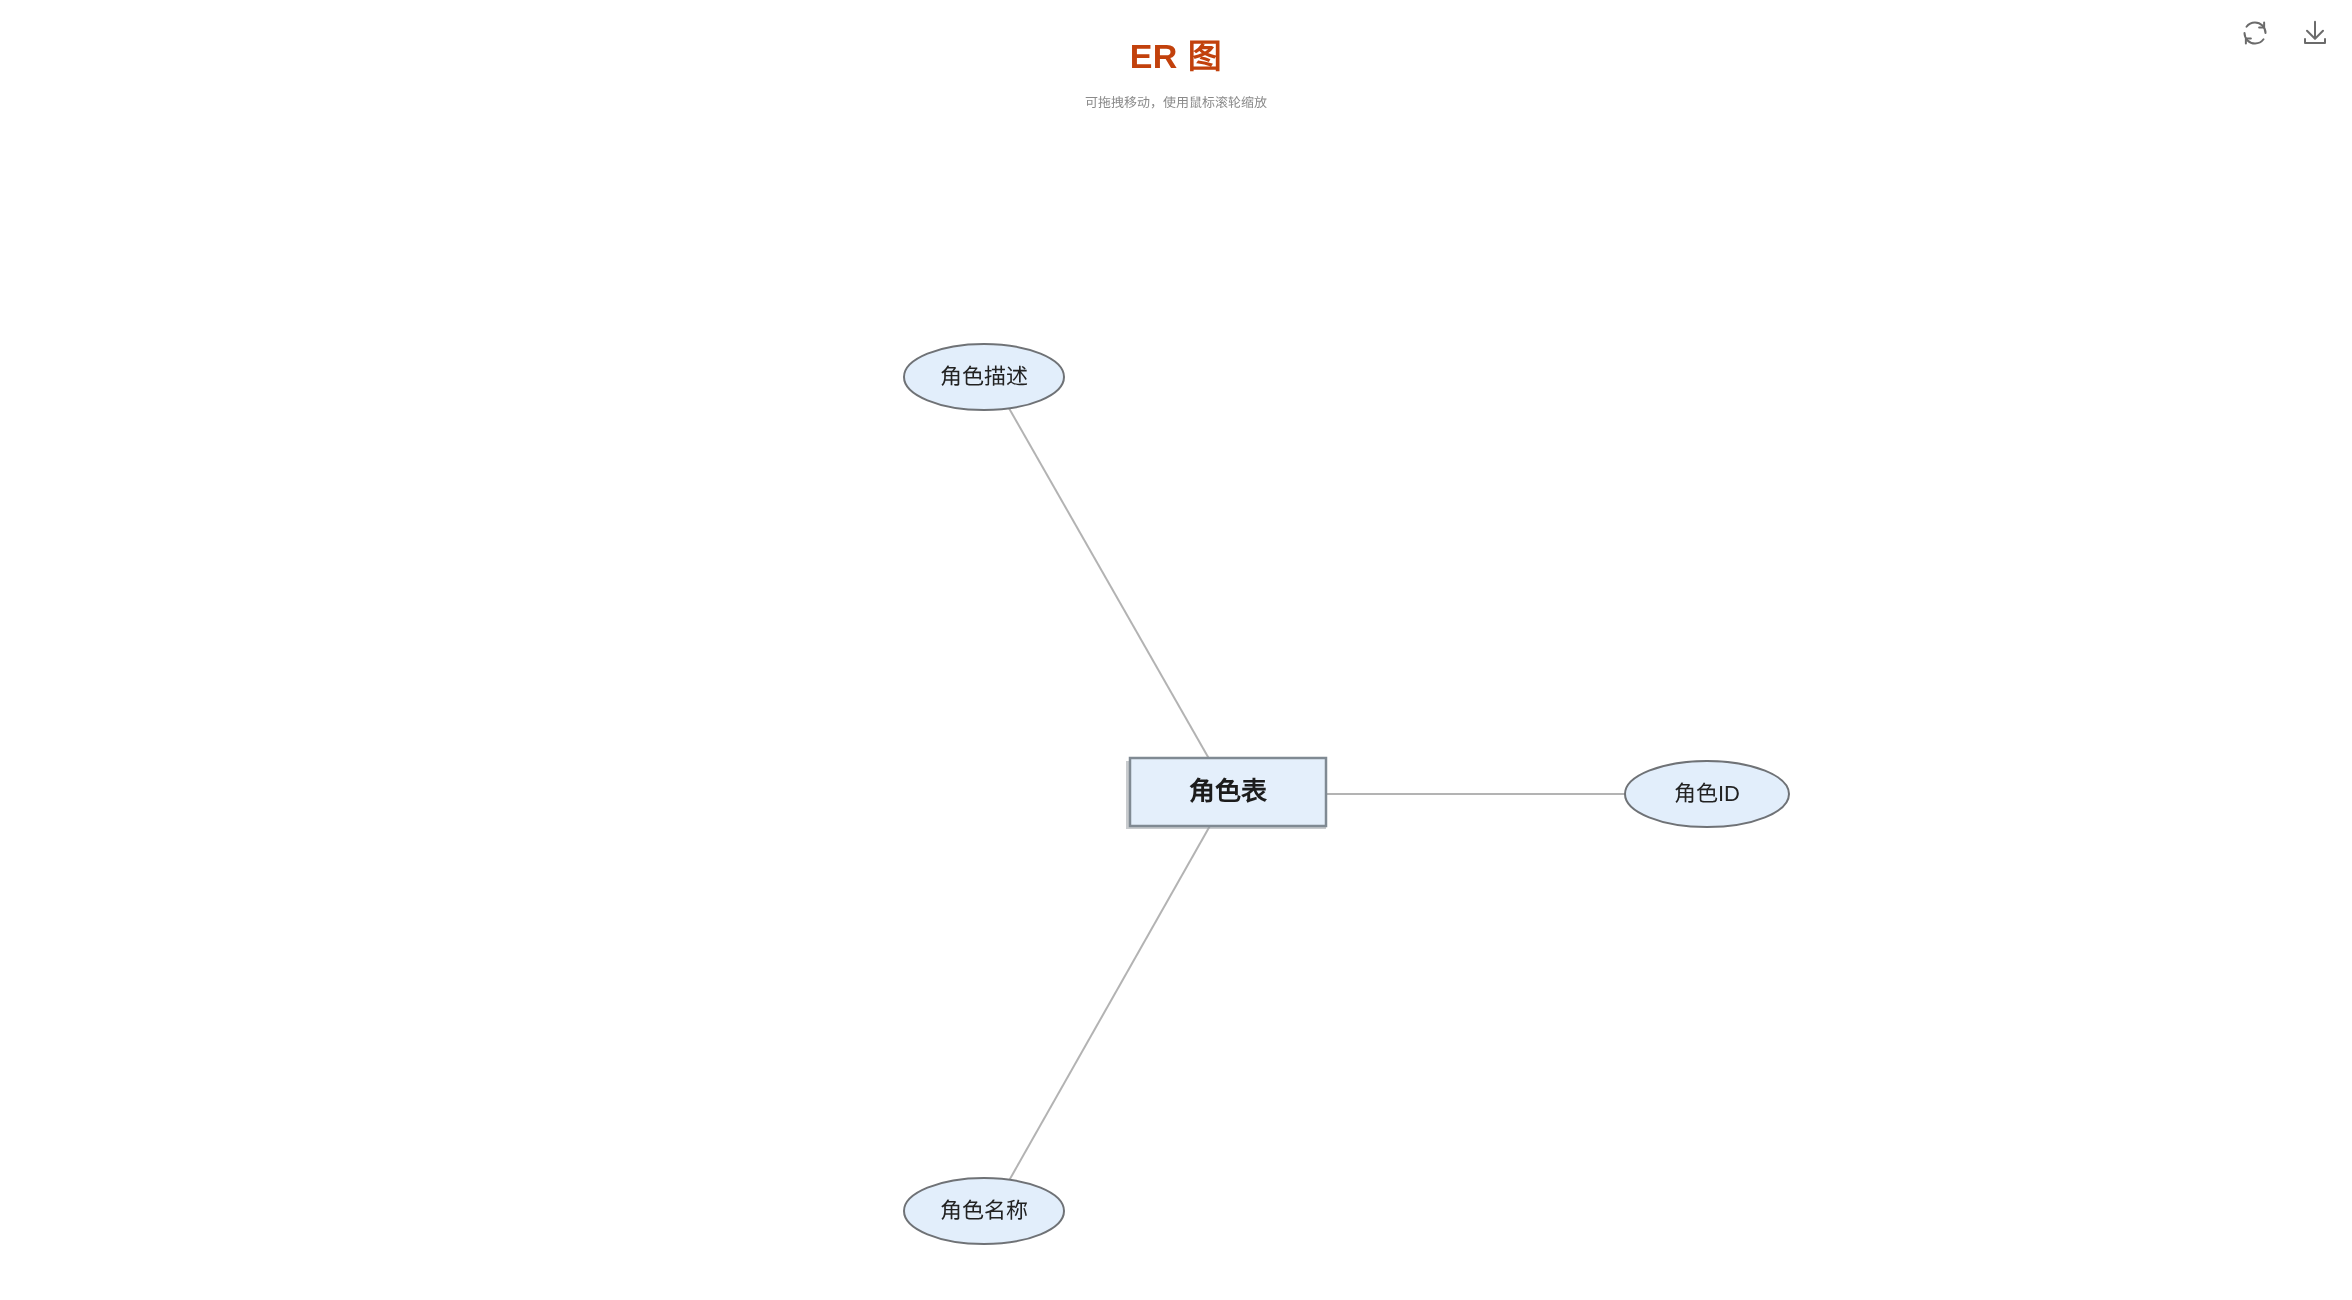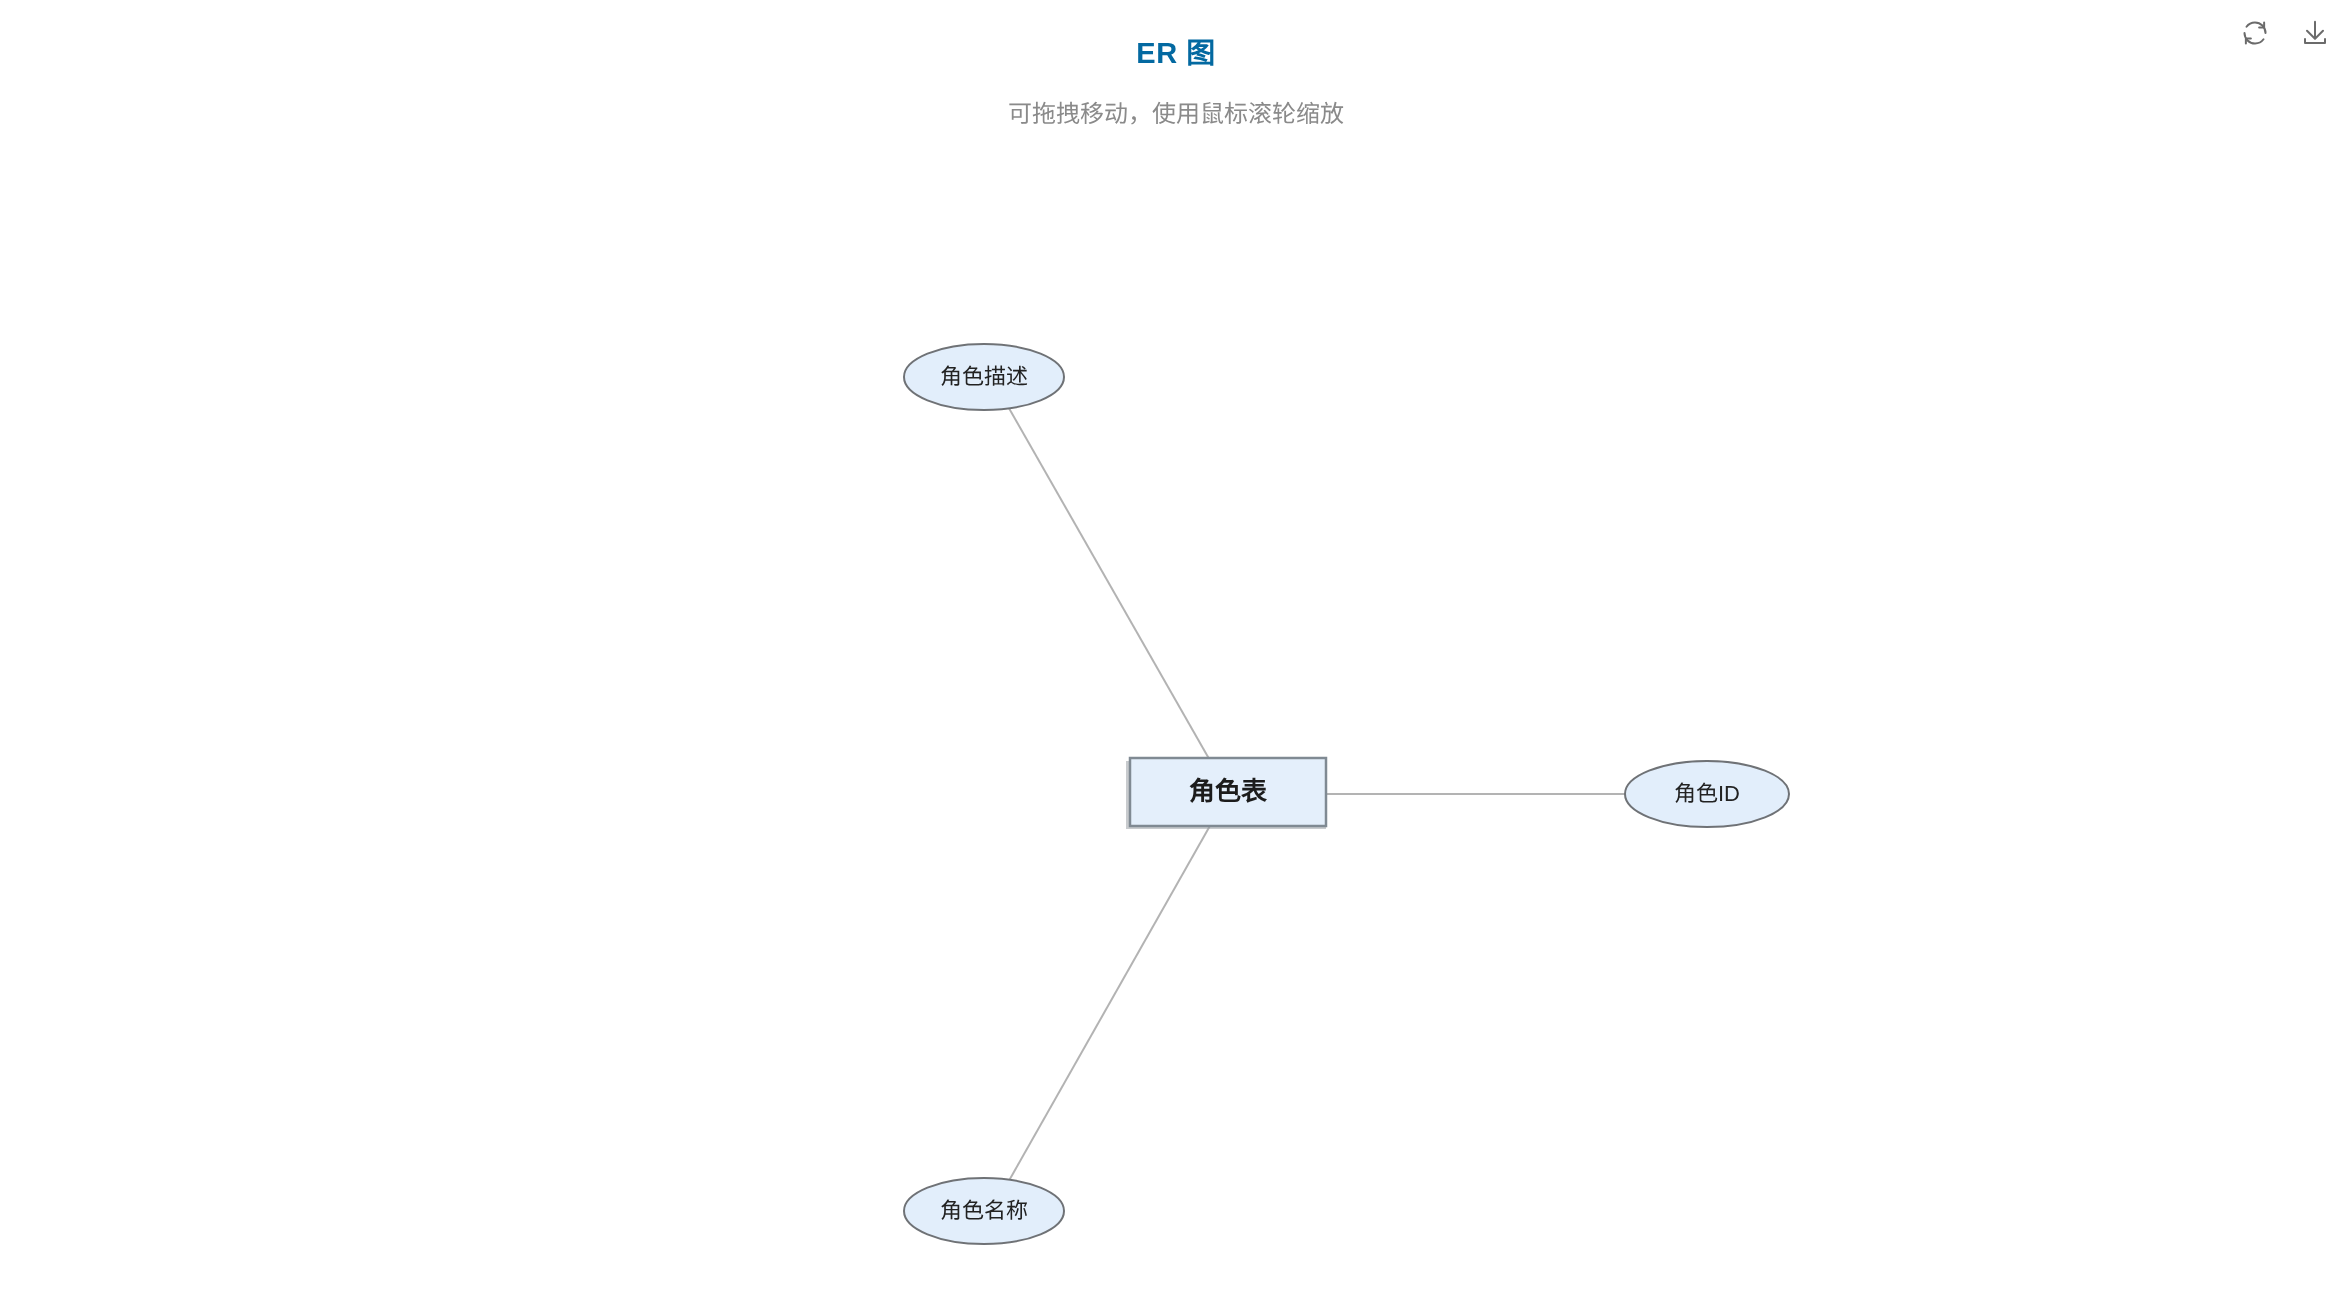--- a/index.html
+++ b/index.html
@@ -46,30 +46,30 @@
     position: absolute;
     top: 0;
     left: 0;
     width: 100%;
     text-align: center;
     z-index: 10;
   }
   .page-title {
     margin: 0;
     padding-top: 38px;
-    font-size: 29px;
+    font-size: 34px;
     line-height: 1.1;
     font-weight: bold;
-    color: #0369a1;
+    color: #c2410c;
     letter-spacing: 0.5px;
   }
   .page-subtitle {
-    margin: 12px;
+    margin: 2px;
     padding-top: 18px;
-    font-size: 24px;
+    font-size: 13px;
     line-height: 1.2;
     font-weight: normal;
     color: #8a8a8a;
   }
 
   
   .canvas {
     position: absolute;
     inset: 0;
     z-index: 5;

